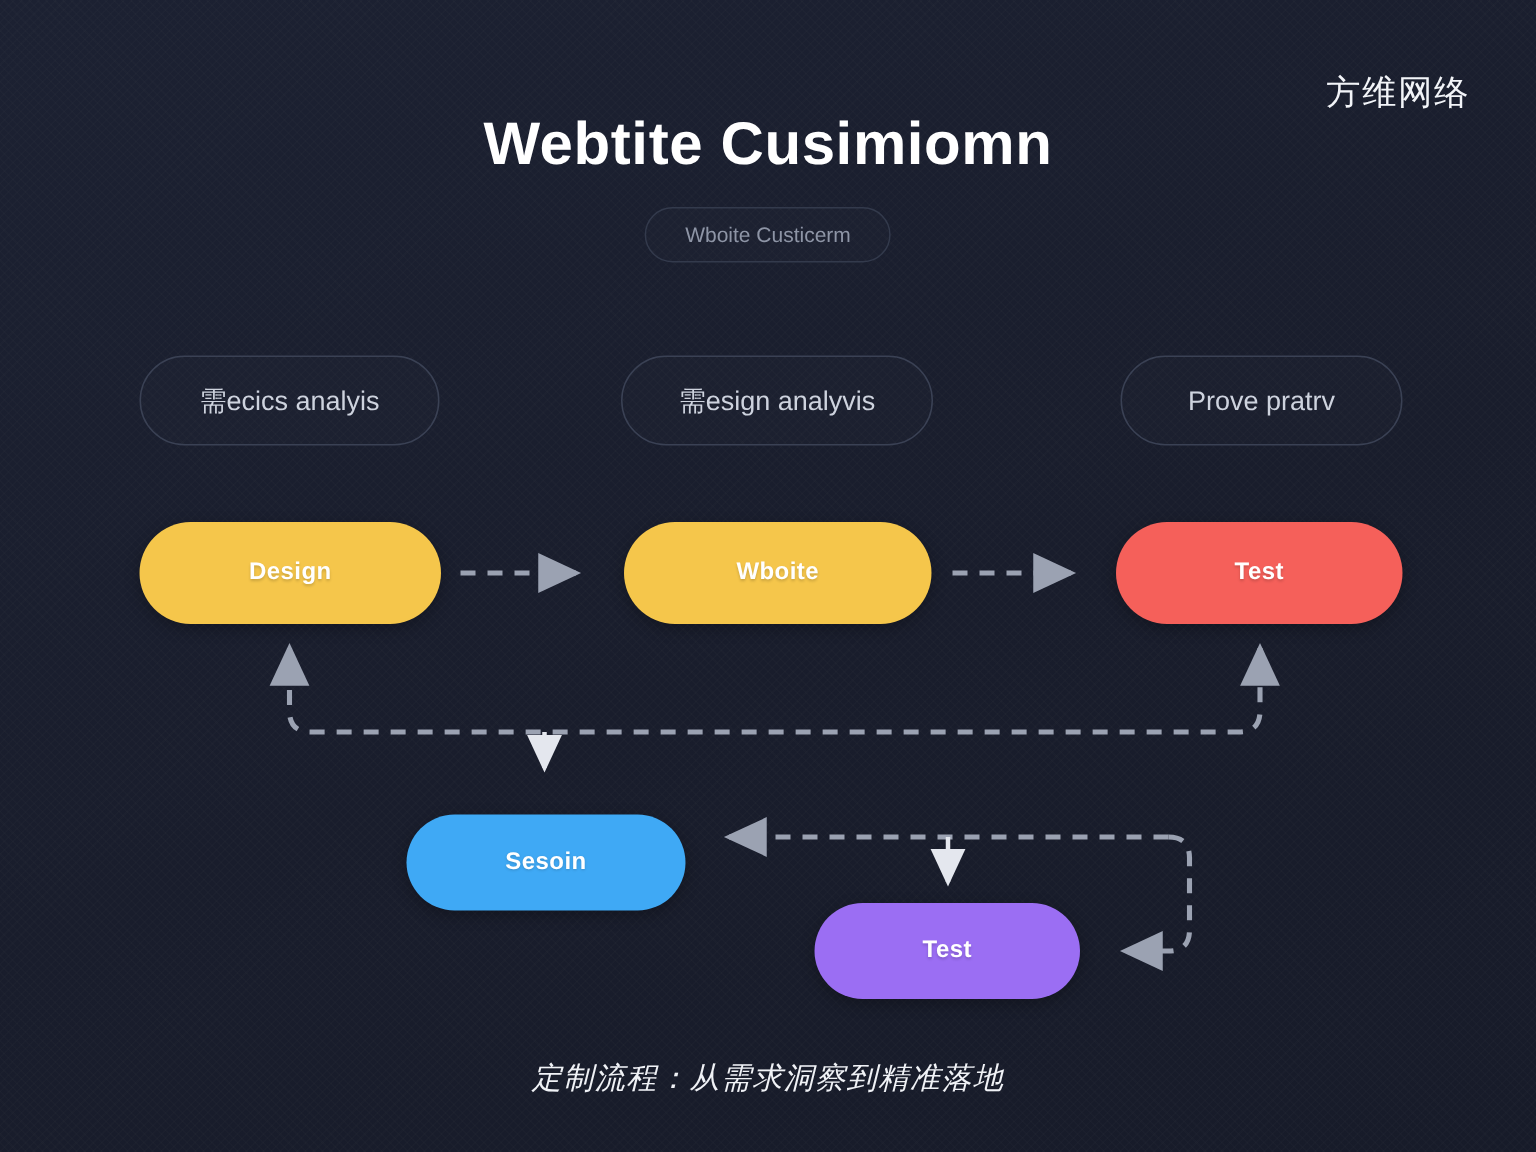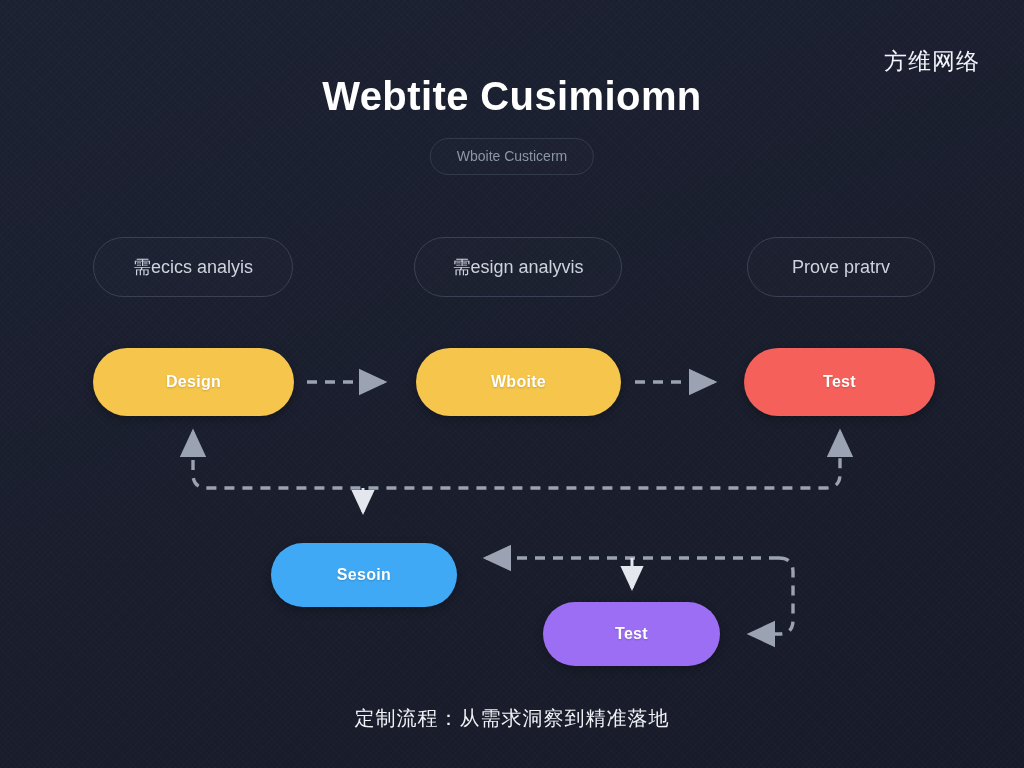--- a/index.html
+++ b/index.html
@@ -103,20 +103,21 @@
   .caption {
     position: absolute;
     top: 705px;
     left: 0;
     width: 1024px;
     text-align: center;
     font-size: 20px;
     color: #f0f2f6;
     letter-spacing: 1px;
     font-family: "DejaVu Sans", "Liberation Sans", sans-serif;
+    font-style: italic;
   }
 
   
   .connectors {
     position: absolute;
     left: 0;
     top: 0;
     width: 1024px;
     height: 768px;
     pointer-events: none;

